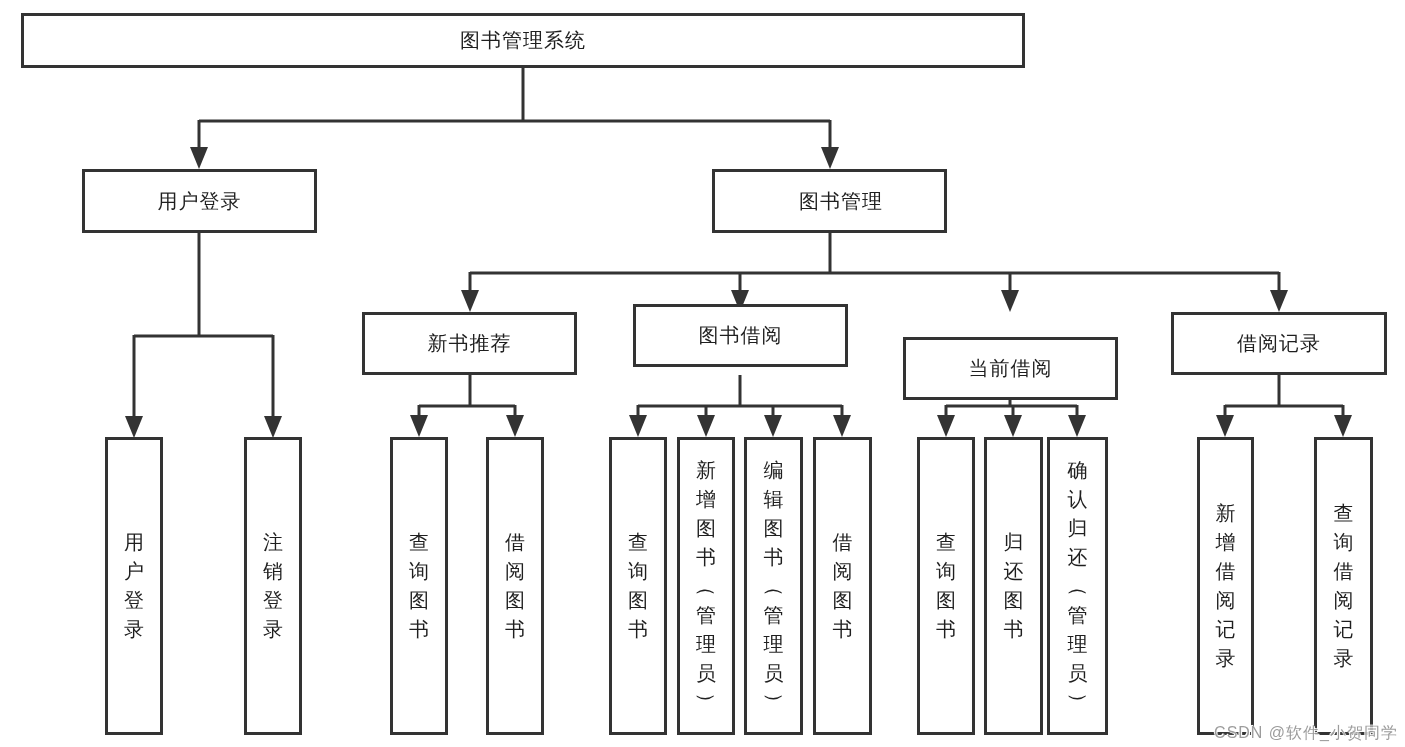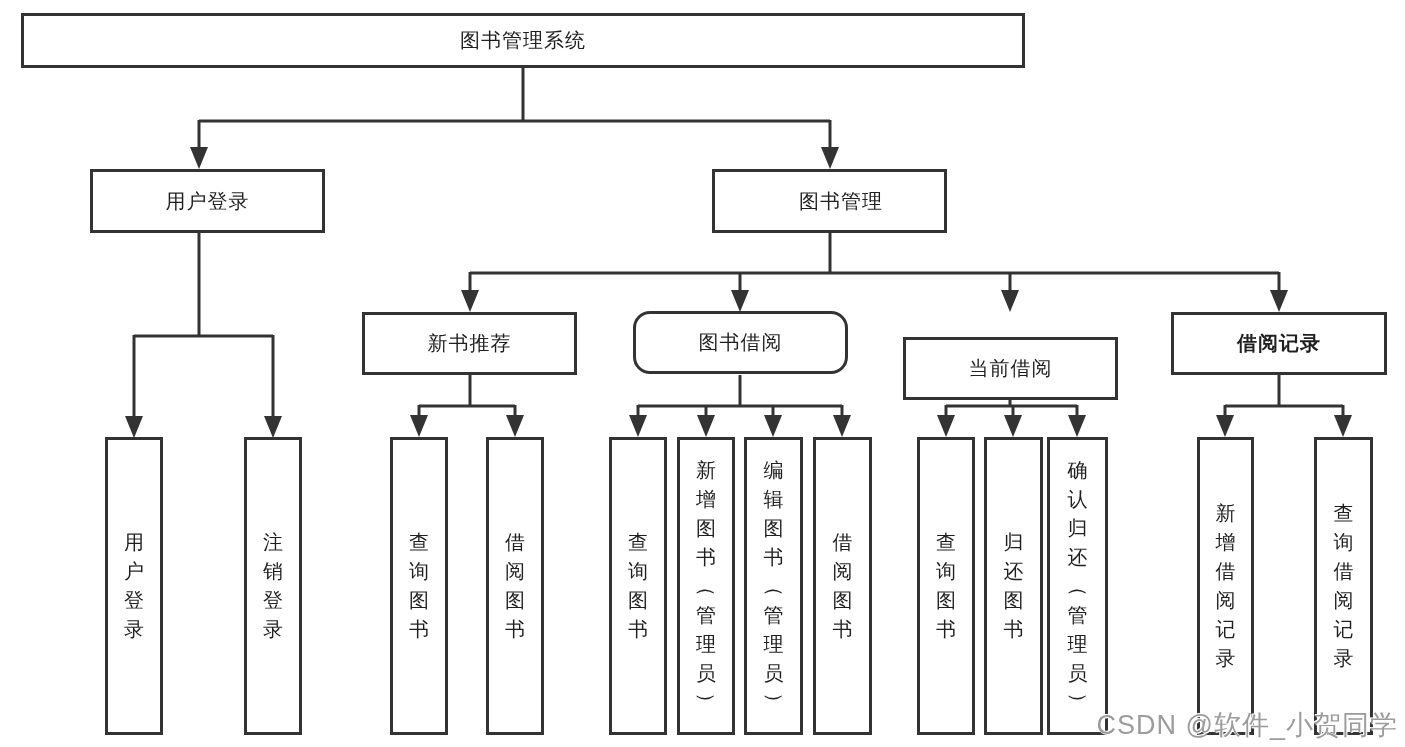--- a/index.html
+++ b/index.html
@@ -40,23 +40,23 @@
     display:block;
     height:29px;
     line-height:29px;
     text-align:center;
     font-size:20px;
   }
   .vtext span.rot{transform:rotate(90deg);}
   .watermark{
     position:absolute;
     right:7px;
-    bottom:10px;
+    bottom:2px;
     z-index:5;
-    font-size:27px;
+    font-size:16px;
     line-height:24px;
     color:var(--wm);
     letter-spacing:1px;
     text-shadow:1px 1px 0 #ffffff, -1px -1px 0 #ffffff, 0 0 2px #ffffff;
     white-space:nowrap;
   }
 </style>
 </head>
 <body>
 
@@ -114,37 +114,37 @@
       <polygon points="1004,415 1022,415 1013,437" fill="#333333"></polygon>
       <polygon points="1068,415 1086,415 1077,437" fill="#333333"></polygon>
       <polygon points="1216,415 1234,415 1225,437" fill="#333333"></polygon>
       <polygon points="1334,415 1352,415 1343,437" fill="#333333"></polygon>
     </svg>
 
   <div class="box" style="left:21px;top:13px;width:1004px;height:55px;">
     <span>图书管理系统</span>
   </div>
 
-  <div class="box" style="left:82px;top:169px;width:235px;height:64px;margin-left:8px;">
+  <div class="box" style="left:82px;top:169px;width:235px;height:64px;">
     <span>用户登录</span>
   </div>
   <div class="box" style="left:712px;top:169px;width:235px;height:64px;padding-left:23px;">
     <span>图书管理</span>
   </div>
 
   <div class="box" style="left:362px;top:312px;width:215px;height:63px;align-items:center;">
     <span>新书推荐</span>
   </div>
-  <div class="box" style="left:633px;top:311px;width:215px;height:63px;border-radius:17px;">
+  <div class="box" style="left:633px;top:304px;width:215px;height:63px;">
     <span>图书借阅</span>
   </div>
   <div class="box" style="left:903px;top:312px;width:215px;height:63px;margin-top:25px;">
     <span>当前借阅</span>
   </div>
-  <div class="box" style="left:1171px;top:312px;width:216px;height:63px;font-weight:bold;">
+  <div class="box" style="left:1171px;top:312px;width:216px;height:63px;">
     <span>借阅记录</span>
   </div>
 
   <div class="box vtext" style="left:105px;top:437px;width:58px;height:298px;">
       <span>用</span>
       <span>户</span>
       <span>登</span>
       <span>录</span>
     </div>
   <div class="box vtext" style="left:244px;top:437px;width:58px;height:298px;">

